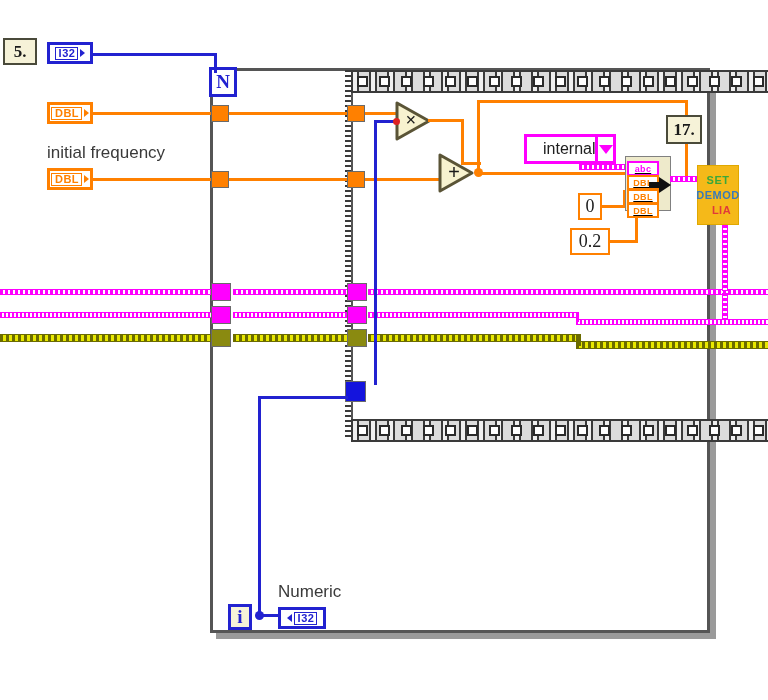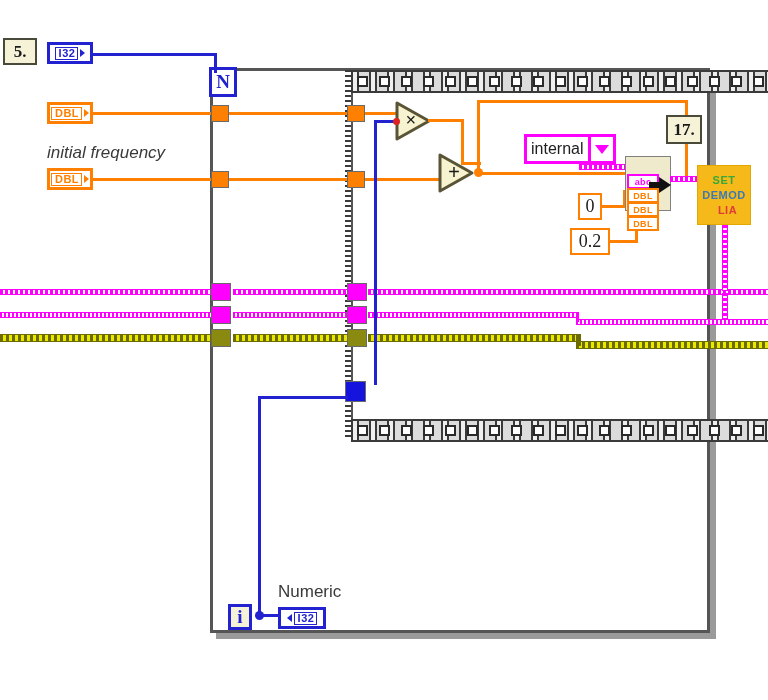--- a/index.html
+++ b/index.html
@@ -114,21 +114,21 @@
     box-sizing: border-box;
     border: 3px solid #ff00ff;
     background: #ffffff;
     display: flex;
     align-items: stretch;
   }
   .enum-text {
     flex: 1;
     display: flex;
     align-items: center;
-    padding-left: 4px;
+    padding-left: 16px;
     font-family: "Liberation Sans", sans-serif;
     font-size: 16px;
     color: #202020;
   }
   .enum-btn {
     width: 22px;
     border-left: 3px solid #ff00ff;
     display:flex; align-items:center; justify-content:center;
   }
   .enum-caret {
@@ -252,22 +252,23 @@
   }
 
   
   .bundle {
     box-sizing:border-box;
     border:1px solid #808080;
     background:#eeeacb;
     position:absolute;
   }
   .bundle-inputs {
-    position:absolute; left:1px; top:17px;
+    position:absolute; left:1px; top:4px;
     width:32px;
+    text-decoration:underline;
   }
   .bin {
     box-sizing:border-box;
     height:15px;
     border:2px solid #ff8000;
     background:#ffffff;
     color:#ff8000;
     font-family:"Liberation Sans", sans-serif;
     font-size:9px; font-weight:bold;
     display:flex; align-items:center; justify-content:center;
@@ -459,40 +460,40 @@
     </div>
 
     <svg class="abs" width="22" height="20" viewBox="0 0 22 20" style="left:23px; top:18px;">
       <rect x="0" y="7" width="13" height="6" fill="#111"></rect>
       <polygon points="10,2 22,10 10,18" fill="#111"></polygon>
     </svg>
   </div>
 
   <div class="w w-magenta-dot" style="left:670px; top:176px; width:28px; height:4px;"></div>
 
-  <div class="abs subvi" style="left:697px; top:165px; width:54px; height:60px;">
+  <div class="abs subvi" style="left:697px; top:165px; width:42px; height:60px;">
     <div class="l1">SET</div>
     <div class="l2">DEMOD</div>
     <div class="l3">LIA</div>
   </div>
 
   <div class="w w-magenta-dot-v" style="left:722px; top:225px; width:4px; height:66px;"></div>
   <div class="w w-magenta-dot-v" style="left:722px; top:293px; width:4px; height:27px;"></div>
 
   <div class="abs term term-i32" style="left:47px; top:42px; width:46px; height:22px;">
     <span class="inner">I32</span>
     <span class="arrow-r blue"></span>
   </div>
 
   <div class="abs term term-dbl" style="left:47px; top:102px; width:46px; height:22px;">
     <span class="inner">DBL</span>
     <span class="arrow-r"></span>
   </div>
 
-  <div class="abs ctl-label" style="left:47px; top:143px;font-style:italic;">initial frequency</div>
+  <div class="abs ctl-label" style="left:47px; top:143px;">initial frequency</div>
   <div class="abs term term-dbl" style="left:47px; top:168px; width:46px; height:22px;">
     <span class="inner">DBL</span>
     <span class="arrow-r"></span>
   </div>
 
   <div class="abs callout" style="left:3px; top:38px; width:34px; height:27px;">
     <span>5.</span>
   </div>
   <div class="abs callout" style="left:666px; top:115px; width:36px; height:29px;">
     <span>17.</span>

